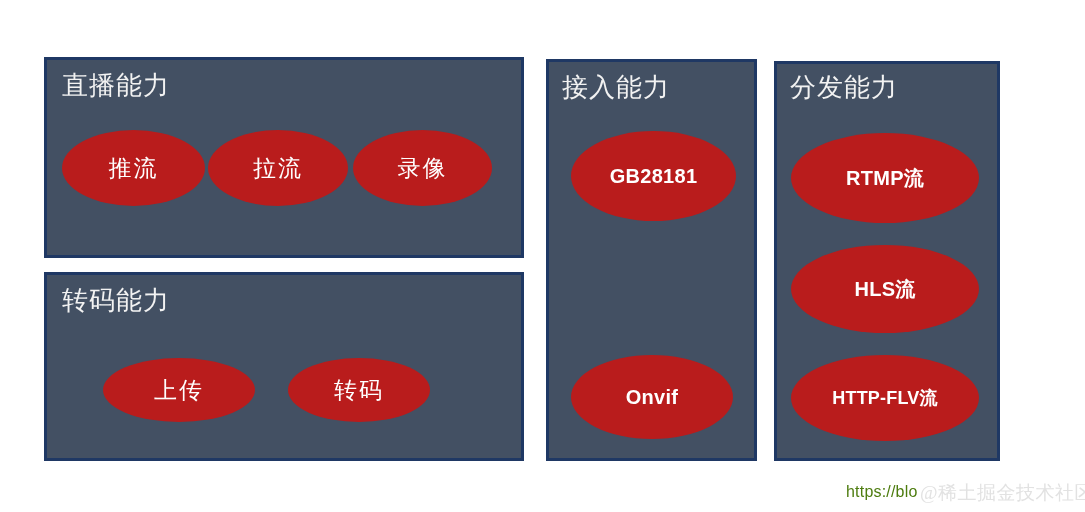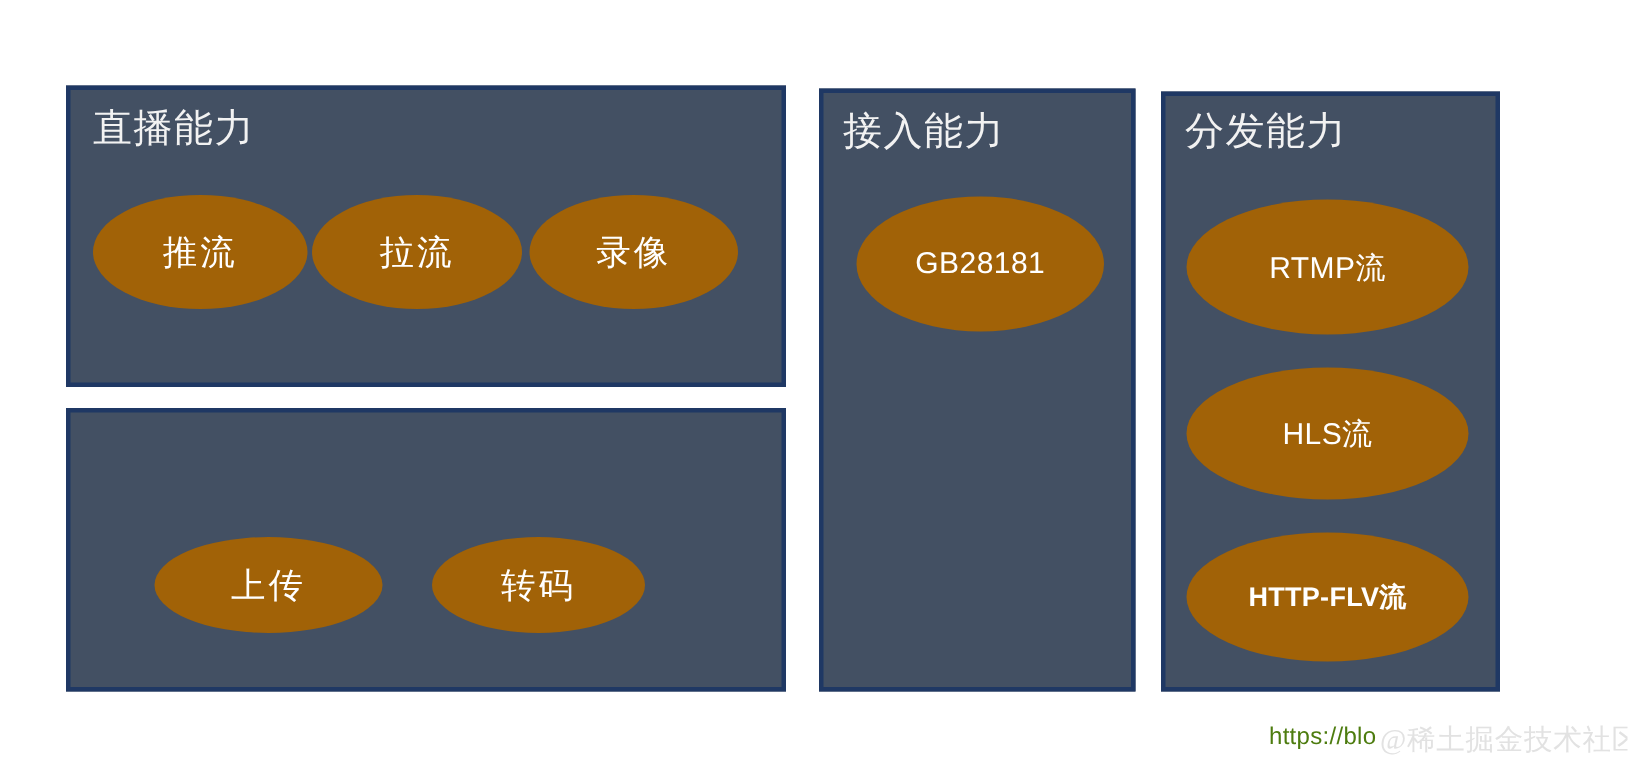--- a/index.html
+++ b/index.html
@@ -31,39 +31,39 @@
     color: #f2f2f2;
     font-family: "Liberation Serif", "DejaVu Serif", serif;
     font-size: 26px;
     line-height: 1;
     letter-spacing: 1px;
     white-space: nowrap;
     font-weight: 400;
   }
   .ellipse {
     position: absolute;
-    background: #a16207;
+    background: #b91c1c;
     border-radius: 50%;
     display: flex;
     align-items: center;
     justify-content: center;
     color: #ffffff;
     text-align: center;
     box-sizing: border-box;
   }
   .ellipse.cjk {
     font-family: "Liberation Serif", "DejaVu Serif", serif;
     font-size: 23px;
     font-weight: 400;
     letter-spacing: 2px;
   }
   .ellipse.latin {
     font-family: "Liberation Sans", "DejaVu Sans", sans-serif;
     font-size: 20px;
-    font-weight: normal;
+    font-weight: bold;
     letter-spacing: 0.3px;
   }
   .ellipse.latin-sm {
     font-family: "Liberation Sans", "DejaVu Sans", sans-serif;
     font-size: 18px;
     font-weight: bold;
     letter-spacing: 0.2px;
     text-align: center;
   }
 
@@ -131,26 +131,28 @@
 
 <div id="canvas">
 
   <div class="panel" id="panel-live"></div>
   <div class="panel-title" id="title-live">直播能力</div>
   <div class="ellipse cjk" id="el-push">推流</div>
   <div class="ellipse cjk" id="el-rec">录像</div>
   <div class="ellipse cjk" id="el-pull">拉流</div>
 
   <div class="panel" id="panel-transcode"></div>
+  <div class="panel-title" id="title-transcode">转码能力</div>
   <div class="ellipse cjk" id="el-upload">上传</div>
   <div class="ellipse cjk" id="el-transcode">转码</div>
 
   <div class="panel" id="panel-access"></div>
   <div class="panel-title" id="title-access">接入能力</div>
   <div class="ellipse latin" id="el-gb28181">GB28181</div>
+  <div class="ellipse latin" id="el-onvif">Onvif</div>
 
   <div class="panel" id="panel-deliver"></div>
   <div class="panel-title" id="title-deliver">分发能力</div>
   <div class="ellipse latin" id="el-rtmp">RTMP流</div>
   <div class="ellipse latin" id="el-hls">HLS流</div>
   <div class="ellipse latin-sm" id="el-httpflv">HTTP-FLV流</div>
 
   <div id="watermark">
     <span id="watermark-url">https://blo</span>
     <span id="watermark-brand">@稀土掘金技术社区</span>

